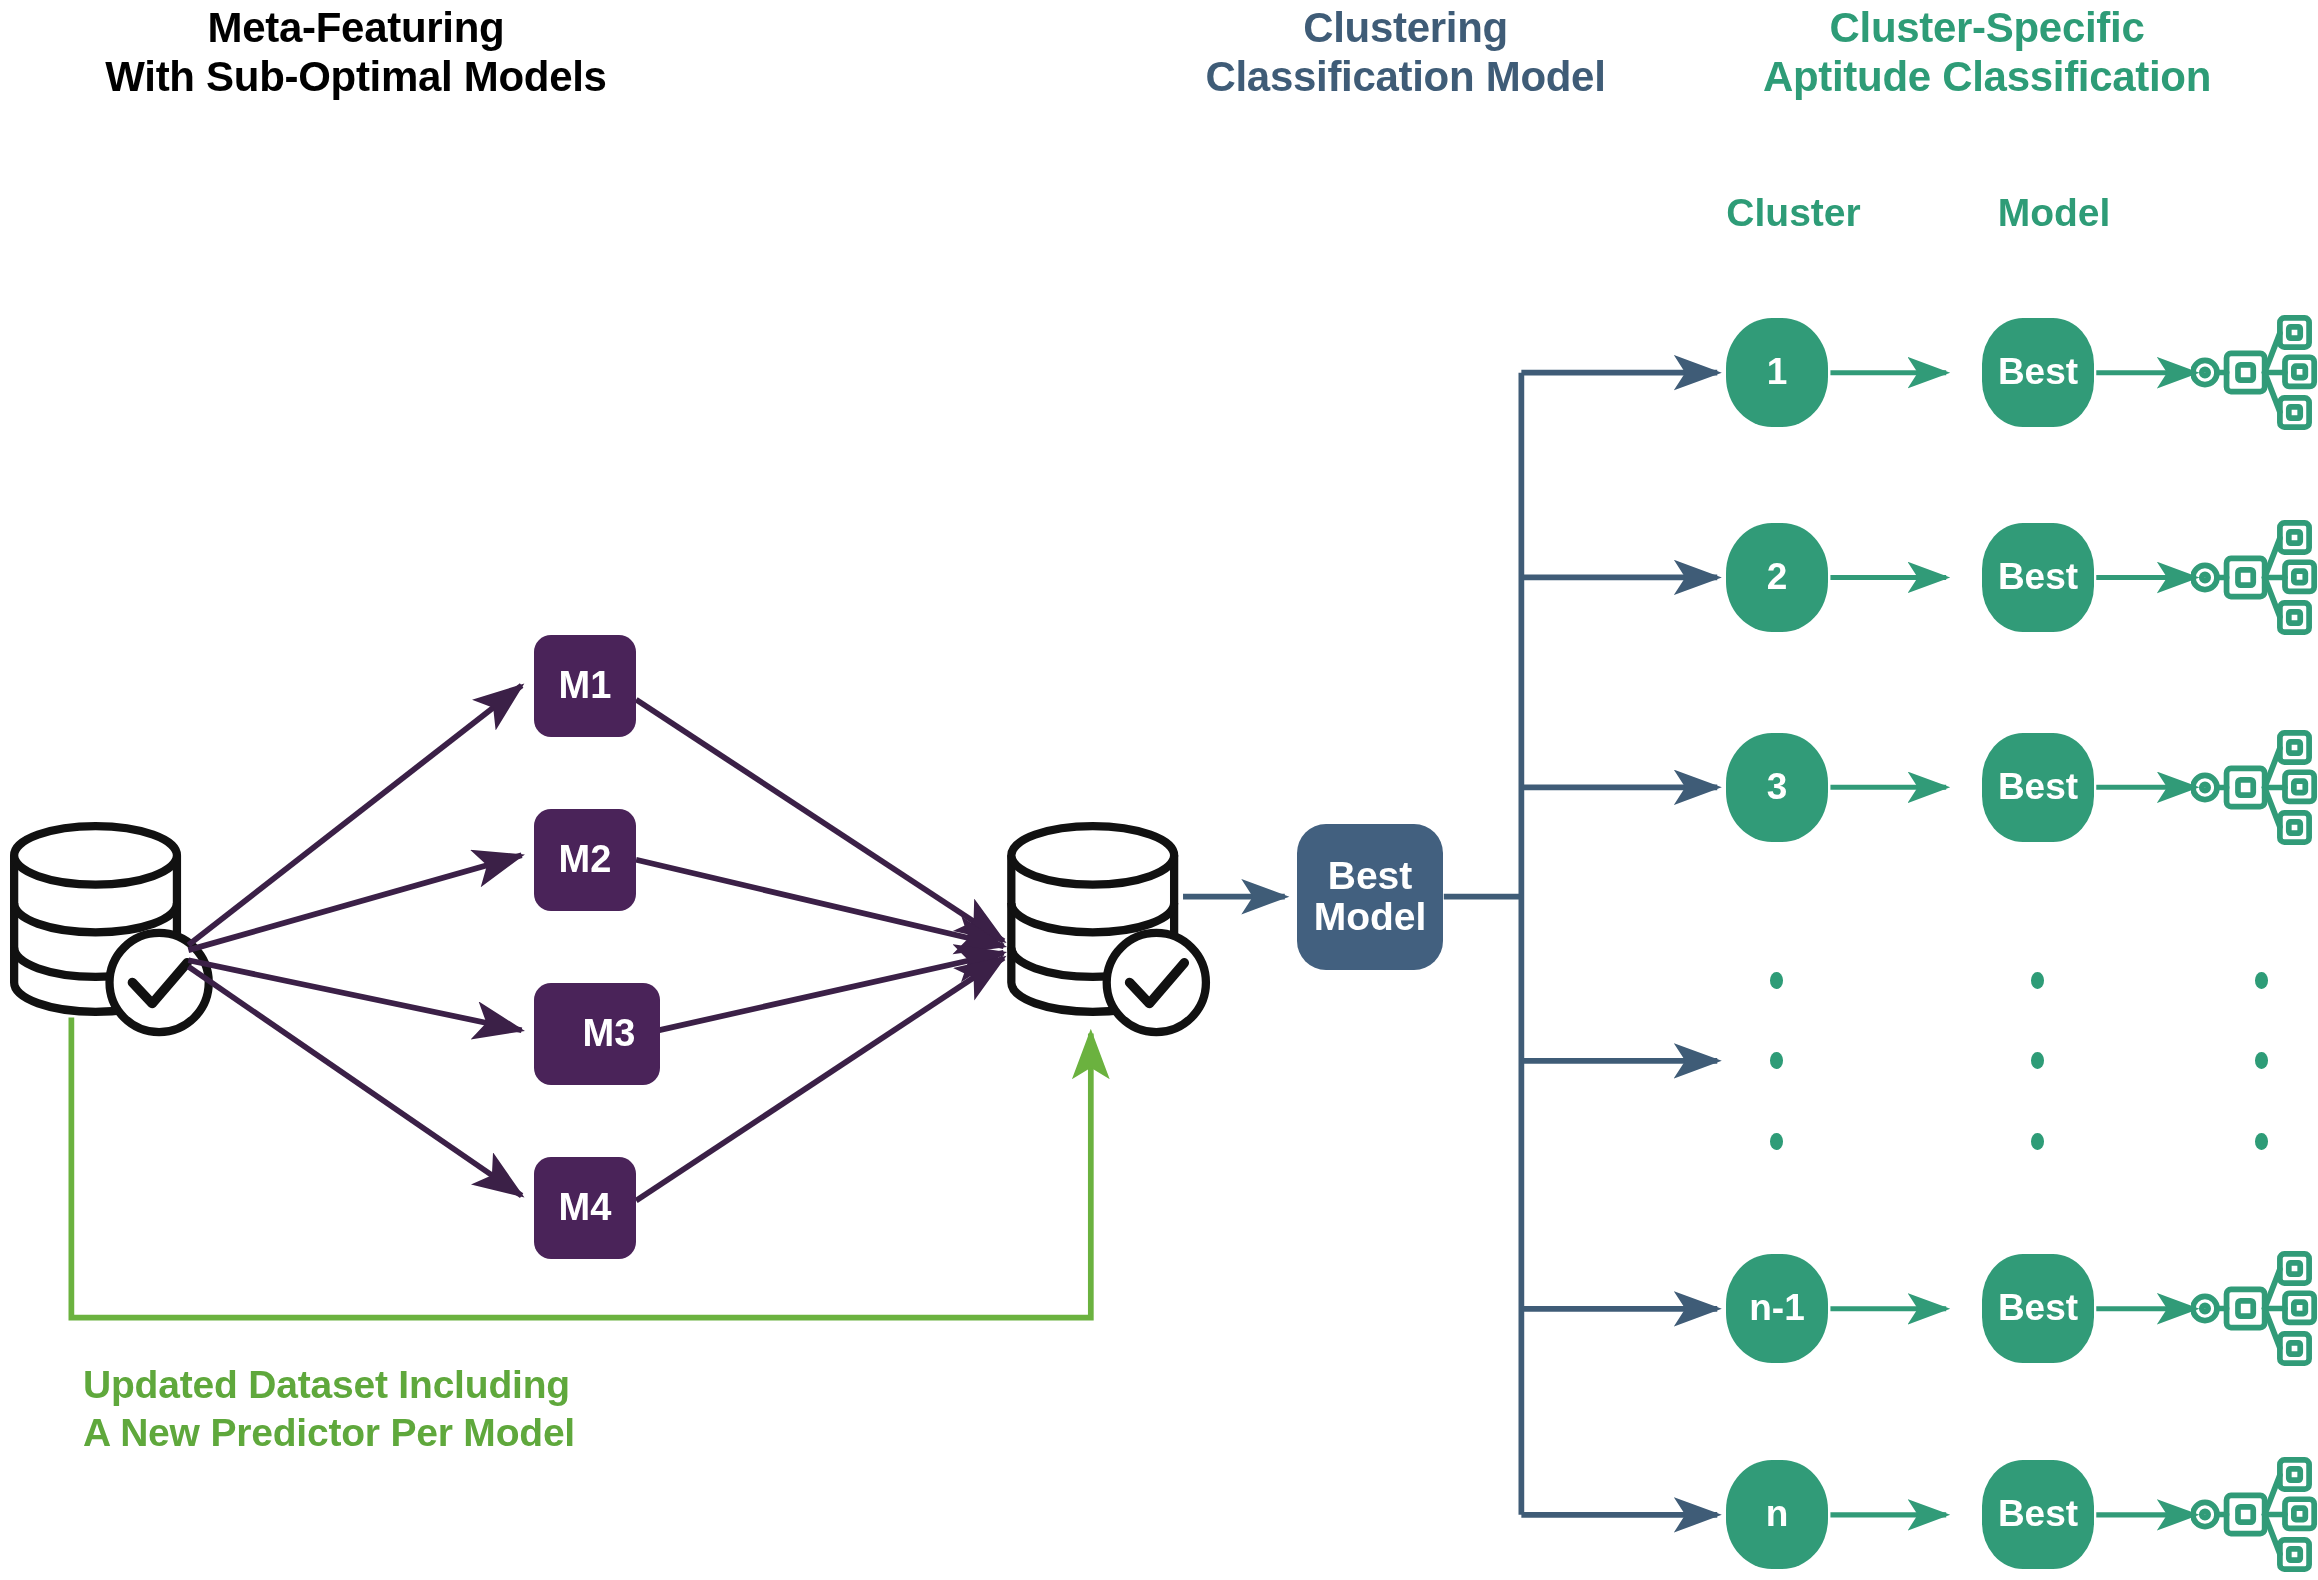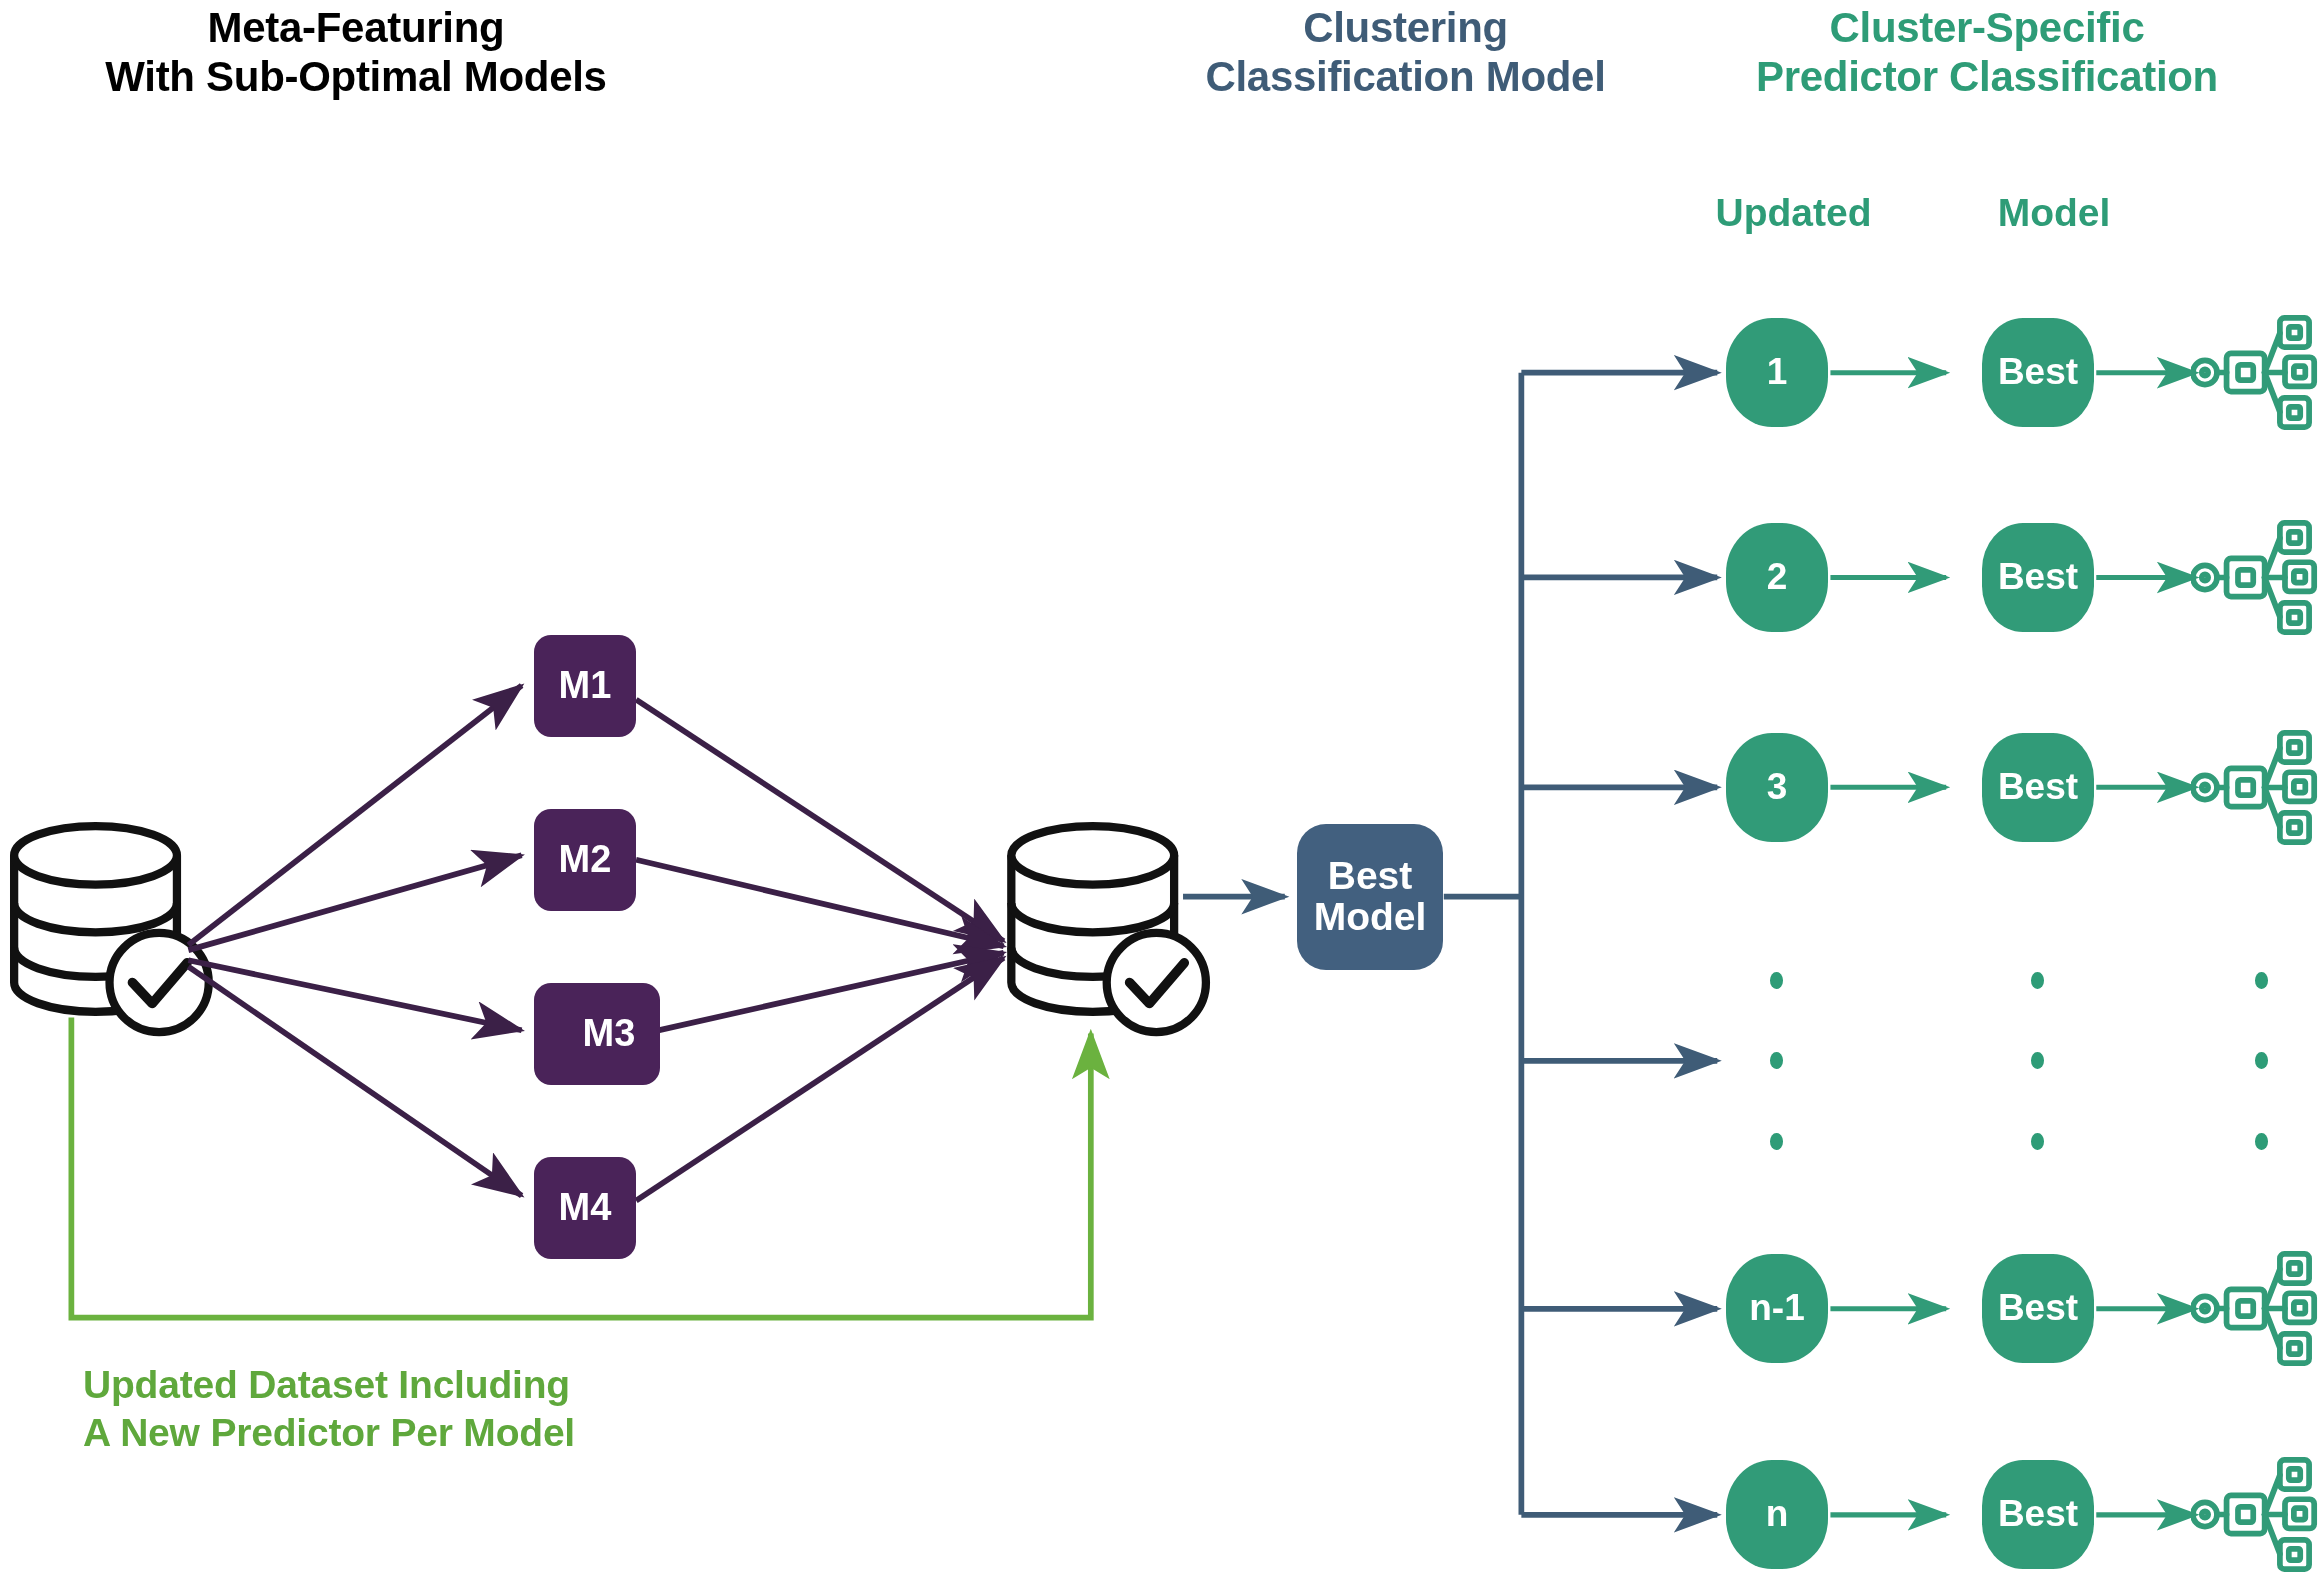--- a/index.html
+++ b/index.html
@@ -122,23 +122,23 @@
     </g>
 
     <path d="M112,1600 L112,2072 L1715,2072 L1715,1625" stroke="#6BB23F" stroke-width="9" fill="none" marker-end="url(#ah-green)"></path>
   </svg>
 
   <div class="hdr" id="hdr-meta">Meta-Featuring
 With Sub-Optimal Models</div>
   <div class="hdr" id="hdr-clust">Clustering
 Classification  Model</div>
   <div class="hdr" id="hdr-apt">Cluster-Specific
-Predictor Classification</div>
-
-  <div class="colhdr" id="col-cluster">Updated</div>
+Aptitude Classification</div>
+
+  <div class="colhdr" id="col-cluster">Cluster</div>
   <div class="colhdr" id="col-model">Model</div>
 
   <div class="node m-node" style="left:534px;top:635px;">M1</div>
   <div class="node m-node" style="left:534px;top:809px;">M2</div>
   <div class="node m-node" style="left:534px;top:983px;padding-left:24px;">M3</div>
   <div class="node m-node" style="left:534px;top:1157px;">M4</div>
 
   <div class="node bm-node">Best
 Model</div>
 

